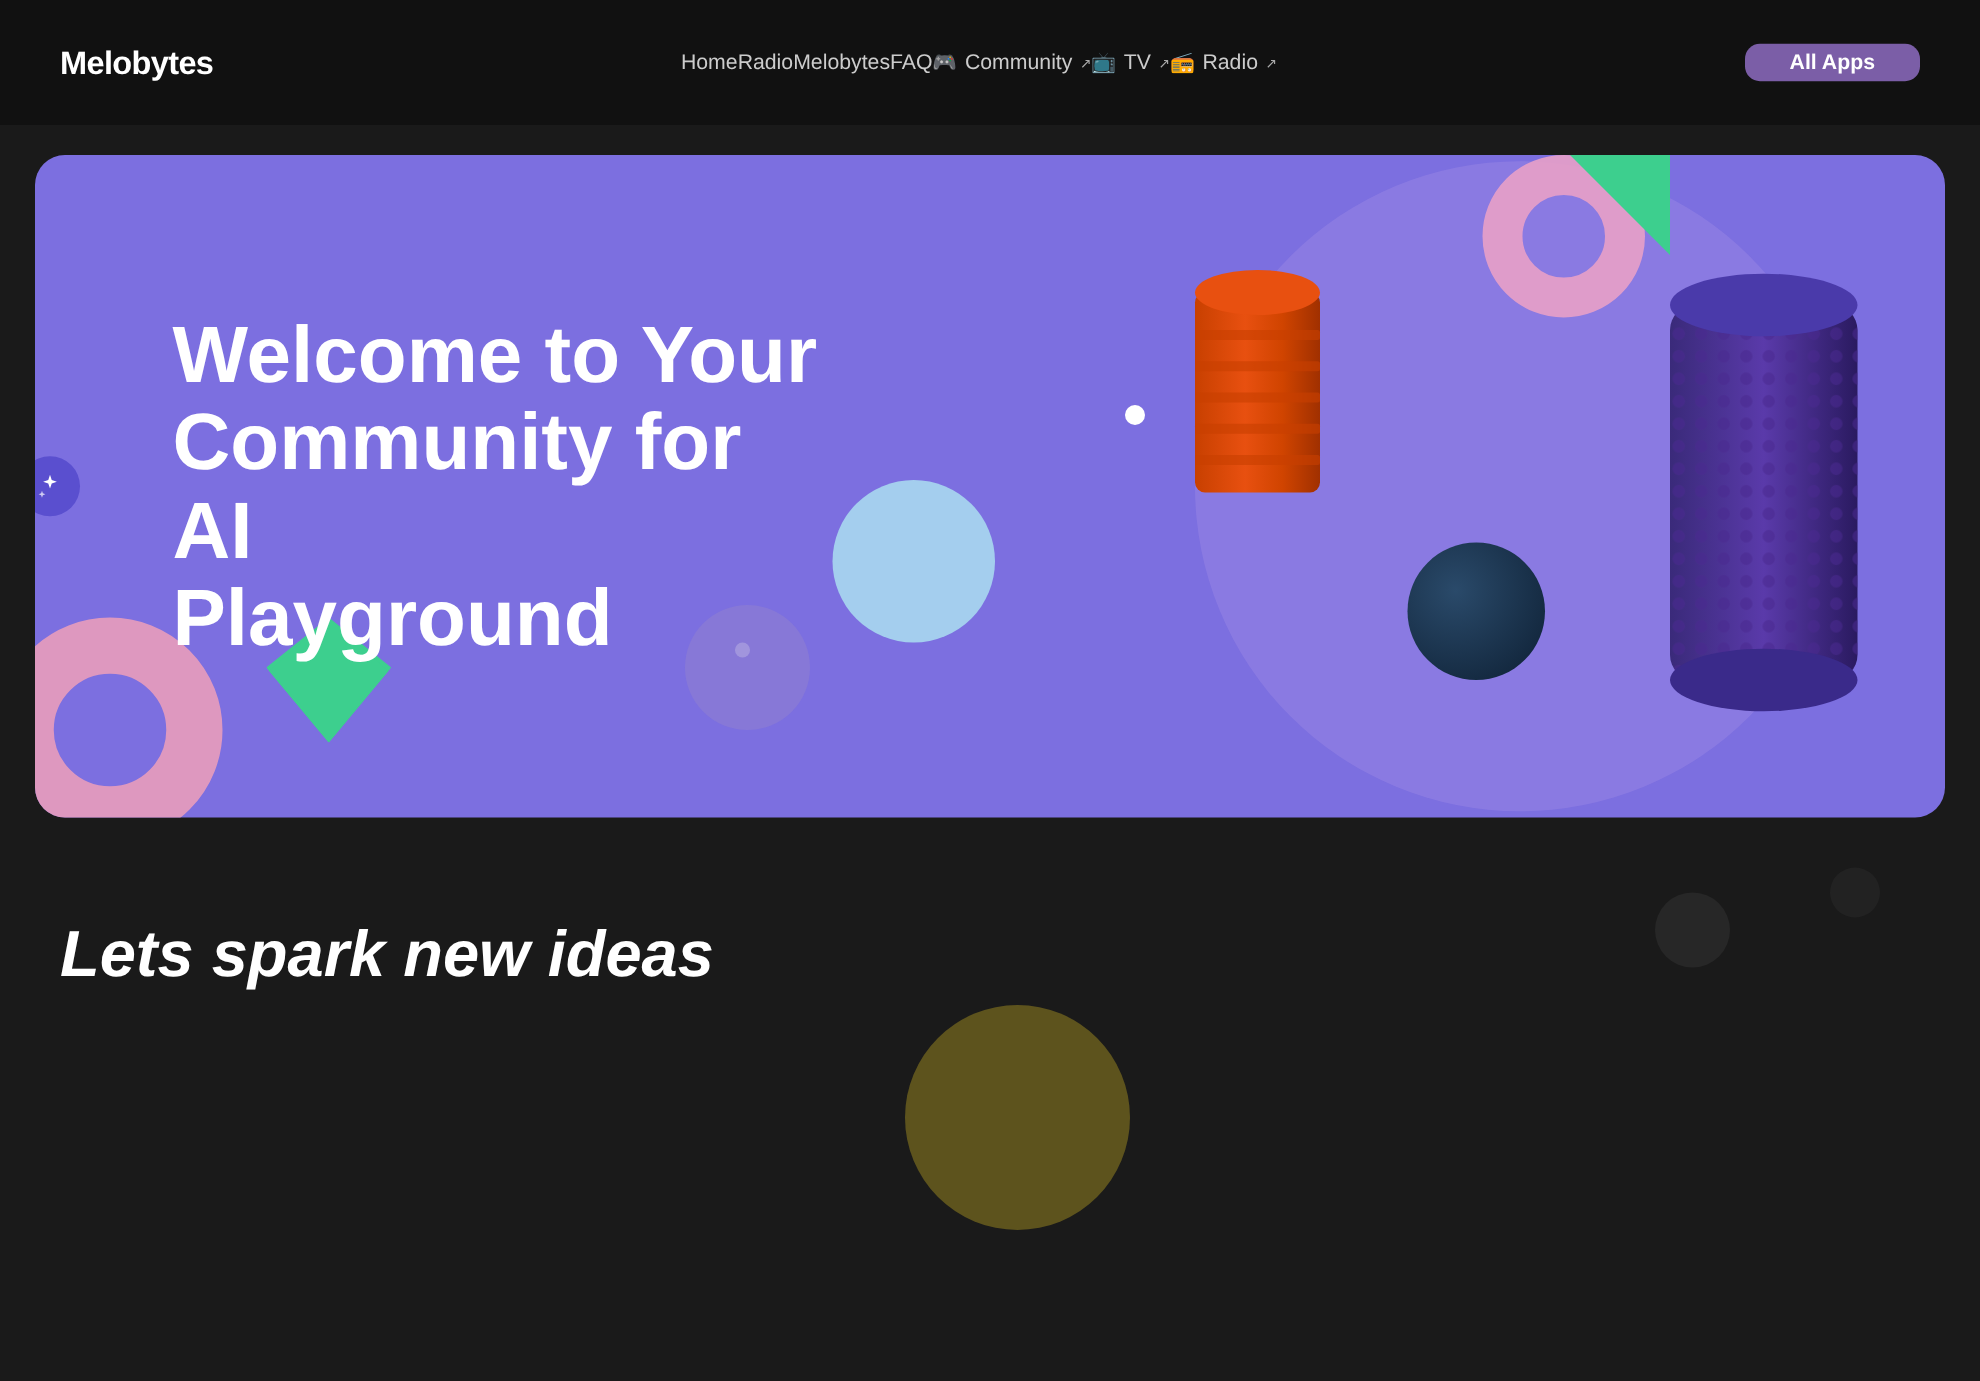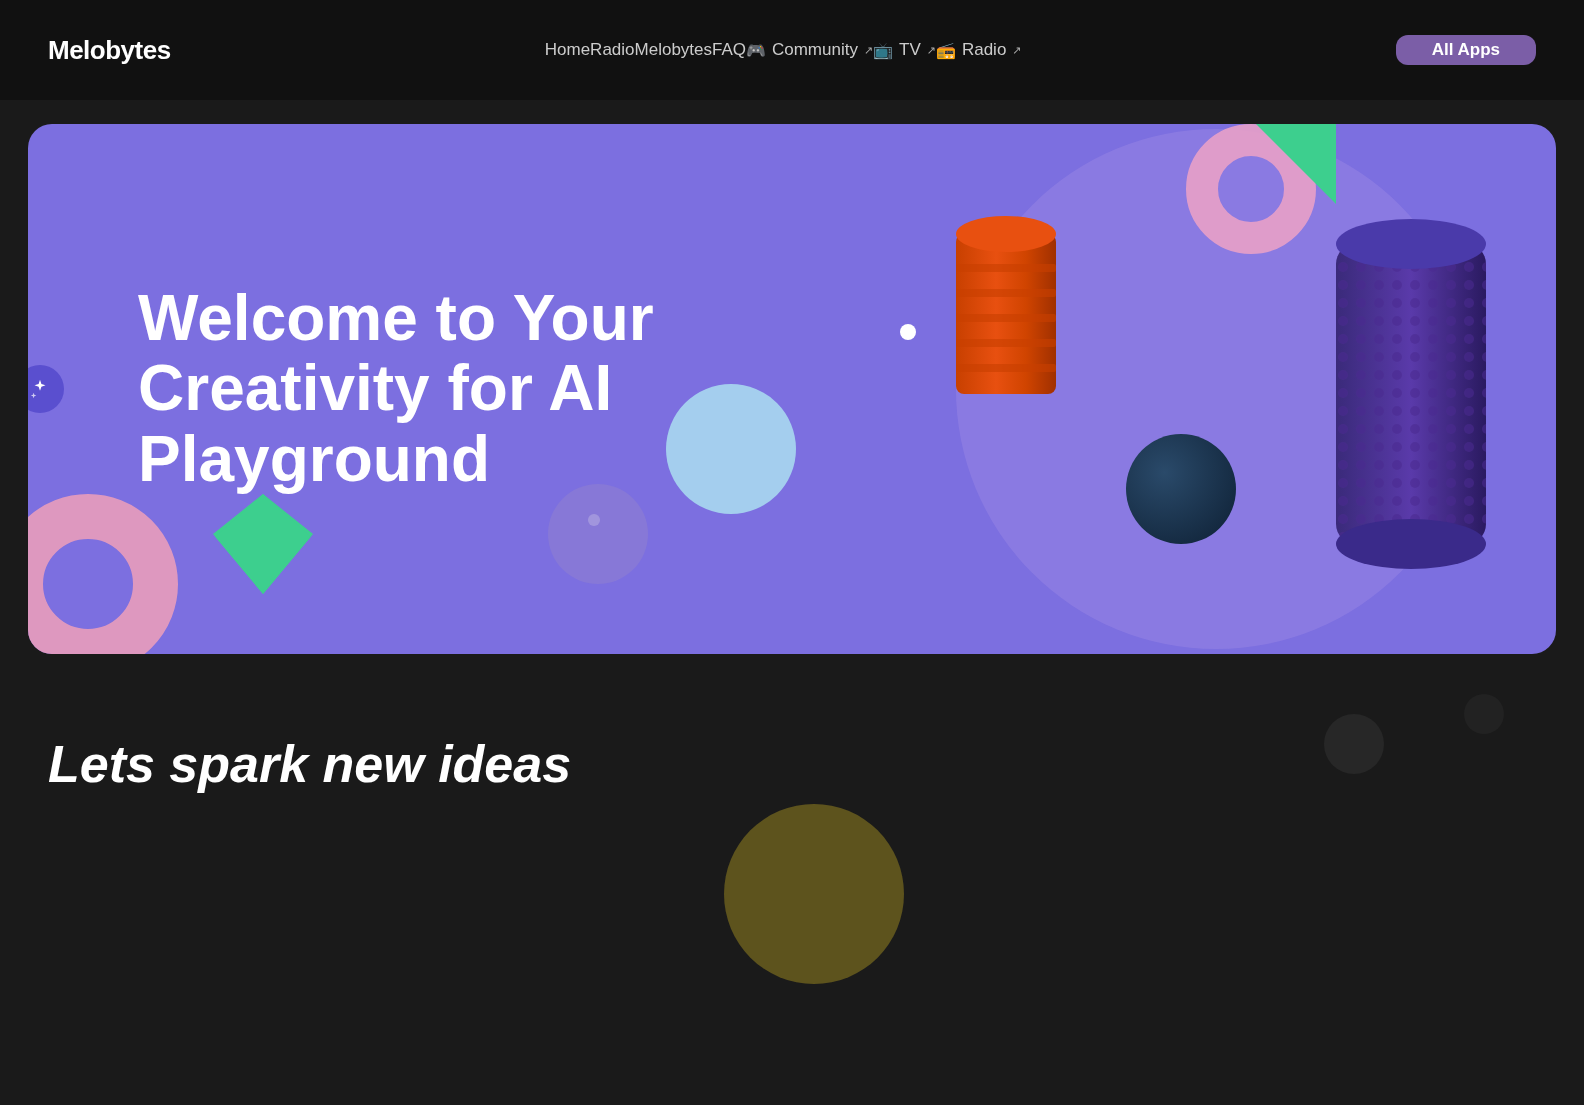--- a/index.html
+++ b/index.html
@@ -324,21 +324,21 @@
       <path d="M12 2l1.5 4.5L18 8l-4.5 1.5L12 14l-1.5-4.5L6 8l4.5-1.5L12 2z"></path>
       <path d="M5 16l0.8 2.2L8 19l-2.2 0.8L5 22l-0.8-2.2L2 19l2.2-0.8L5 16z" opacity="0.7"></path>
     </svg>
   </div>
 
   <div class="hero-bg-circle shape"></div>
 
   <div class="hero-text">
     <h1 class="hero-title">
       <span>Welcome to Your</span><br>
-      <span>Creativity for AI</span><br>
+      <span>Community for AI</span><br>
       <span>Playground</span>
     </h1>
   </div>
 
   <div class="shape dot-white-1"></div>
   <div class="shape dot-white-2"></div>
 
   <div class="shape circle-lightblue"></div>
 
   <div class="shape circle-purple-bottom"></div>

